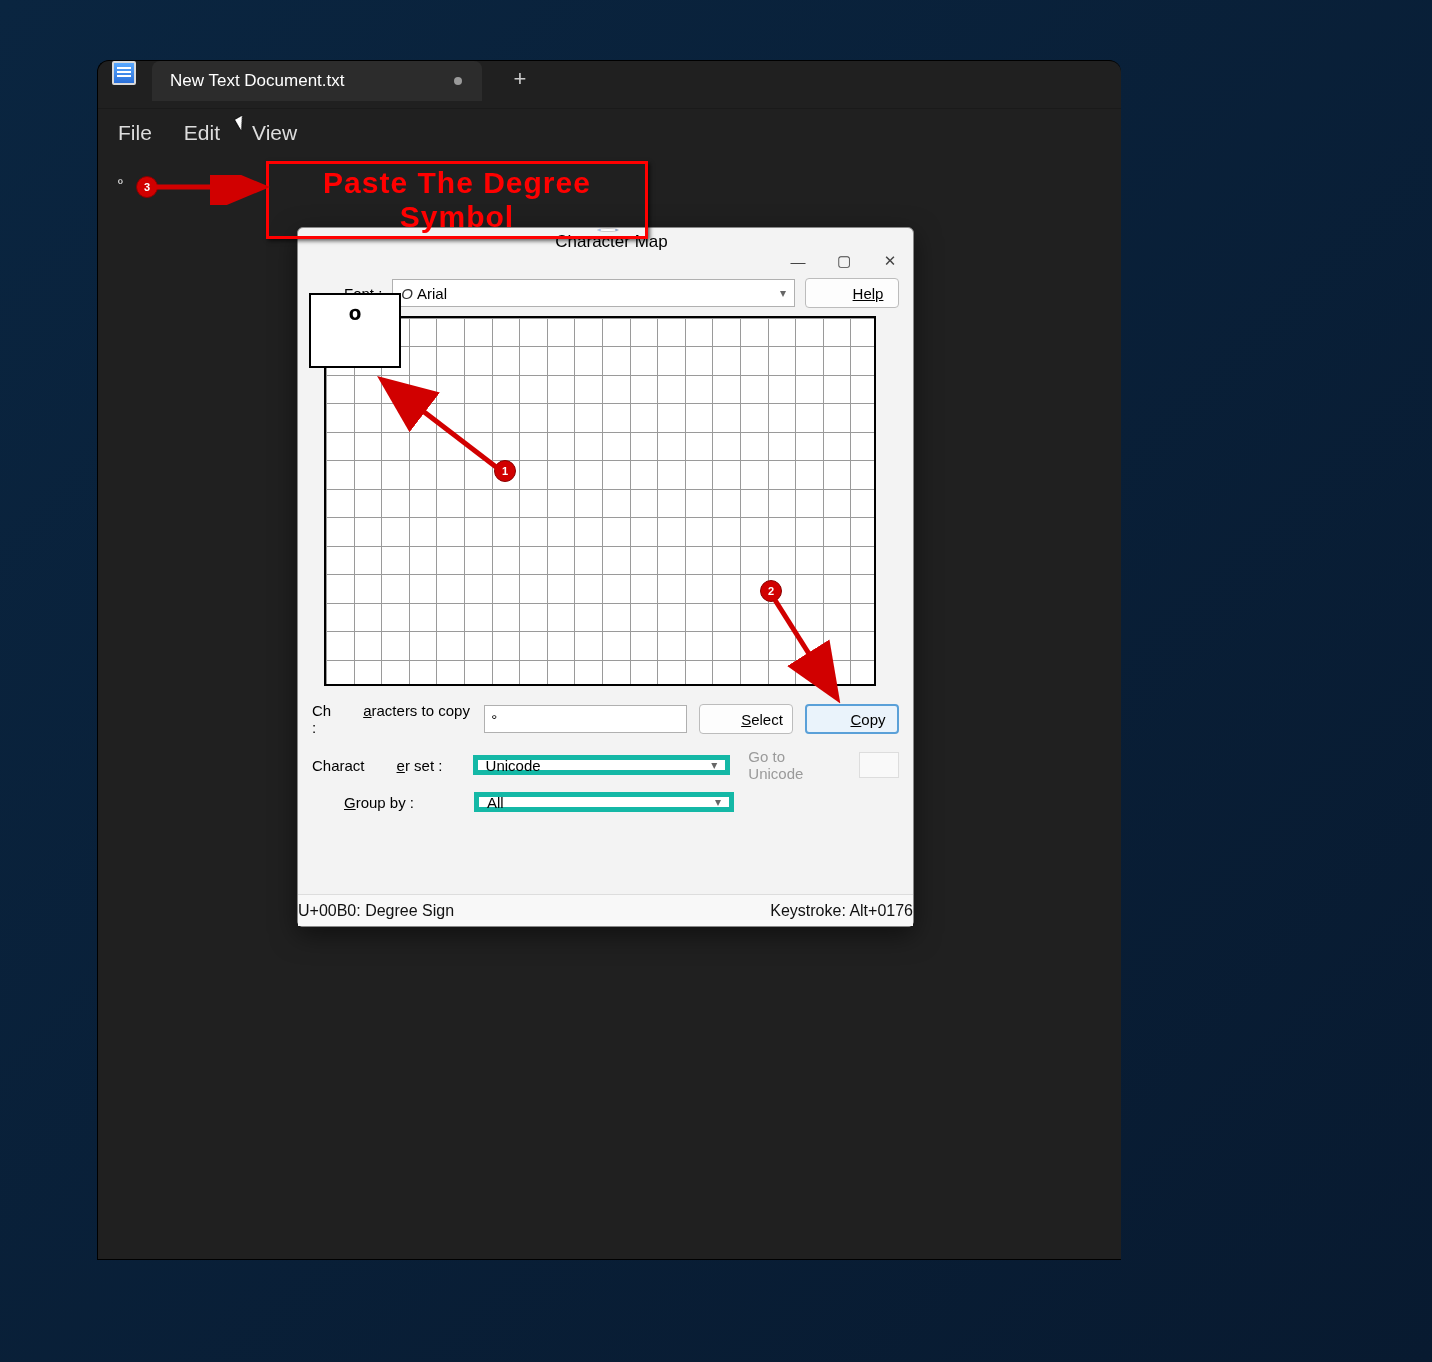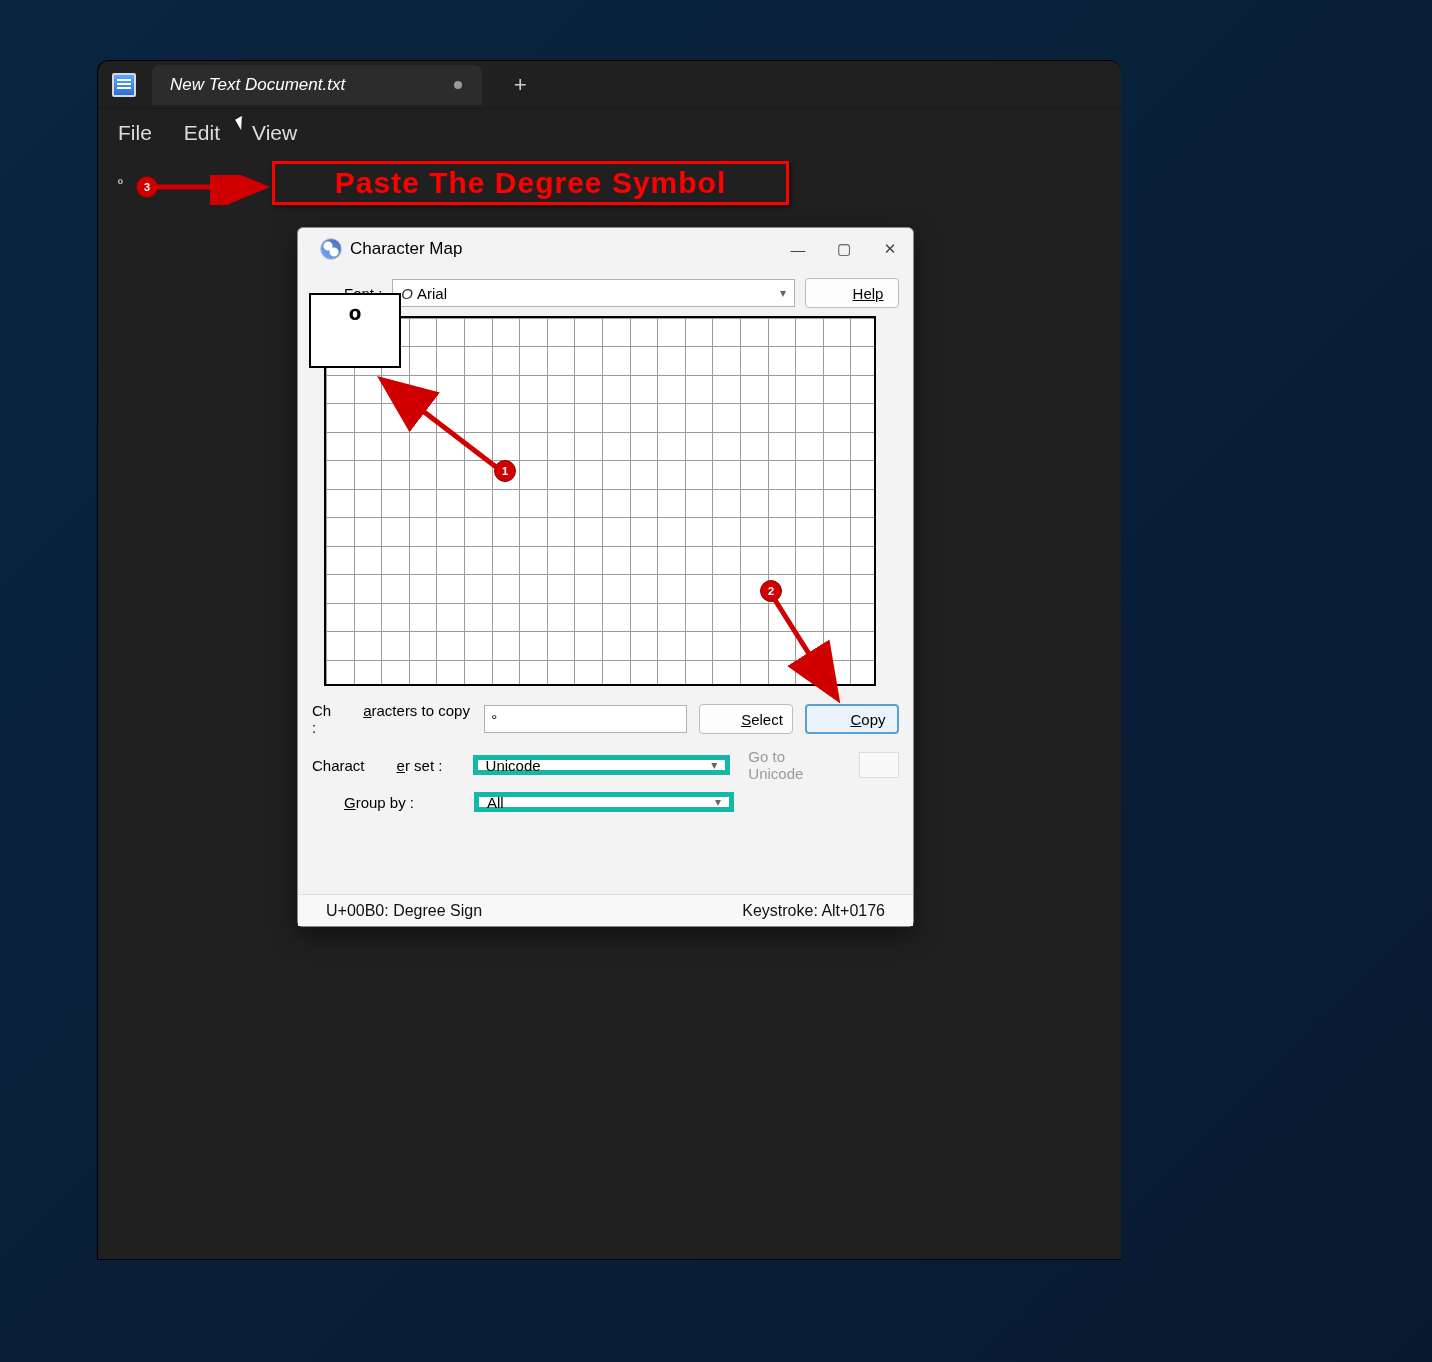--- a/index.html
+++ b/index.html
@@ -21,24 +21,23 @@
     height: 1200px;
     background: #202020;
     border-radius: 12px 12px 0 0;
     border: 1px solid #000;
     border-right: none;
     color: #fff;
   }
   .tabbar {
     height: 48px;
     display: flex;
-    align-items: center;
+    align-items: flex-start;
     padding-left: 14px;
     border-bottom: 1px solid #1a1a1a;
-    font-style: italic;
   }
   .app-icon {
     width: 24px; height: 24px;
     background: linear-gradient(#5aa9ff,#2a6fd8);
     border:2px solid #d9d9d9;
     border-radius:2px;
     position:relative;
     margin-right:16px;
   }
   .app-icon::before{
@@ -111,21 +110,21 @@
     width:617px; height:700px;
     background:#f3f3f3;
     border:1px solid #888;
     border-radius:6px;
     box-shadow:0 8px 26px rgba(0,0,0,.5);
     color:#000;
     z-index:3;
   }
   .cm-title{
     height:42px;display:flex;align-items:center;
-    padding-left:22px;font-size:17px;
+    padding-left:12px;font-size:17px;flex-direction:column;
   }
   .cm-title-icon{
     width:22px;height:22px;margin-right:8px;
     border-radius:50%;
     background:
       radial-gradient(circle at 35% 35%, #fff 4px, transparent 5px),
       radial-gradient(circle at 65% 65%, #fff 4px, transparent 5px),
       linear-gradient(45deg,#7aa9ff,#3f6fb8);
     border:1px solid #ccc;
   }
@@ -185,21 +184,21 @@
     display:flex;align-items:center;padding:0 8px;position:relative;
     font-size:15px;
   }
   .sel .chev{position:absolute;right:8px;color:#666;font-size:12px;}
   .goto{color:#9a9a9a;font-size:15px;margin-left:8px;}
   .goto-box{width:40px;height:26px;border:1px solid #ddd;background:#f9f9f9;margin-left:6px;}
   .statusbar{
     position:absolute;left:0;right:0;bottom:0;height:32px;
     background:#f8f8f8;border-top:1px solid #ddd;
     display:flex;align-items:center;justify-content:space-between;
-    padding:0 28px;font-size:16px;color:#111;
+    padding:0 0;font-size:16px;color:#111;
   }
   .cursor-arrow{
     position:absolute;
     width:0;height:0;
     border-left:8px solid #fff;
     border-right:8px solid transparent;
     border-bottom:12px solid transparent;
     border-top:0;
     transform:rotate(-30deg);
     filter:drop-shadow(0 0 1px #000);
@@ -234,21 +233,21 @@
     <span>3</span>
   </div>
 <svg class="arrow" style="left:150px;top:175px" width="130" height="30">
   <defs>
       <marker id="ah1" markerWidth="12" markerHeight="12" refX="10" refY="5" orient="auto">
         <path d="M0,0 L12,5 L0,10 Z" fill="#d10000"></path>
       </marker>
     </defs>
   <line x1="5" y1="12" x2="110" y2="12" stroke="#d10000" stroke-width="5" marker-end="url(#ah1)"></line>
 </svg>
-<div class="callout-box" style="left:272px;top:161px;width:517px;text-align:center"><span>Paste The Degree Symbol</span></div>
+<div class="callout-box" style="left:266px;top:161px;width:382px;text-align:center"><span>Paste The Degree Symbol</span></div>
 
 <div class="charmap">
   <div class="cm-title">
     <div class="cm-title-icon"></div>
     <span>Character Map</span>
     <div class="cm-title-controls">
       <div>—</div>
       <div>▢</div>
       <div>✕</div>
     </div>

